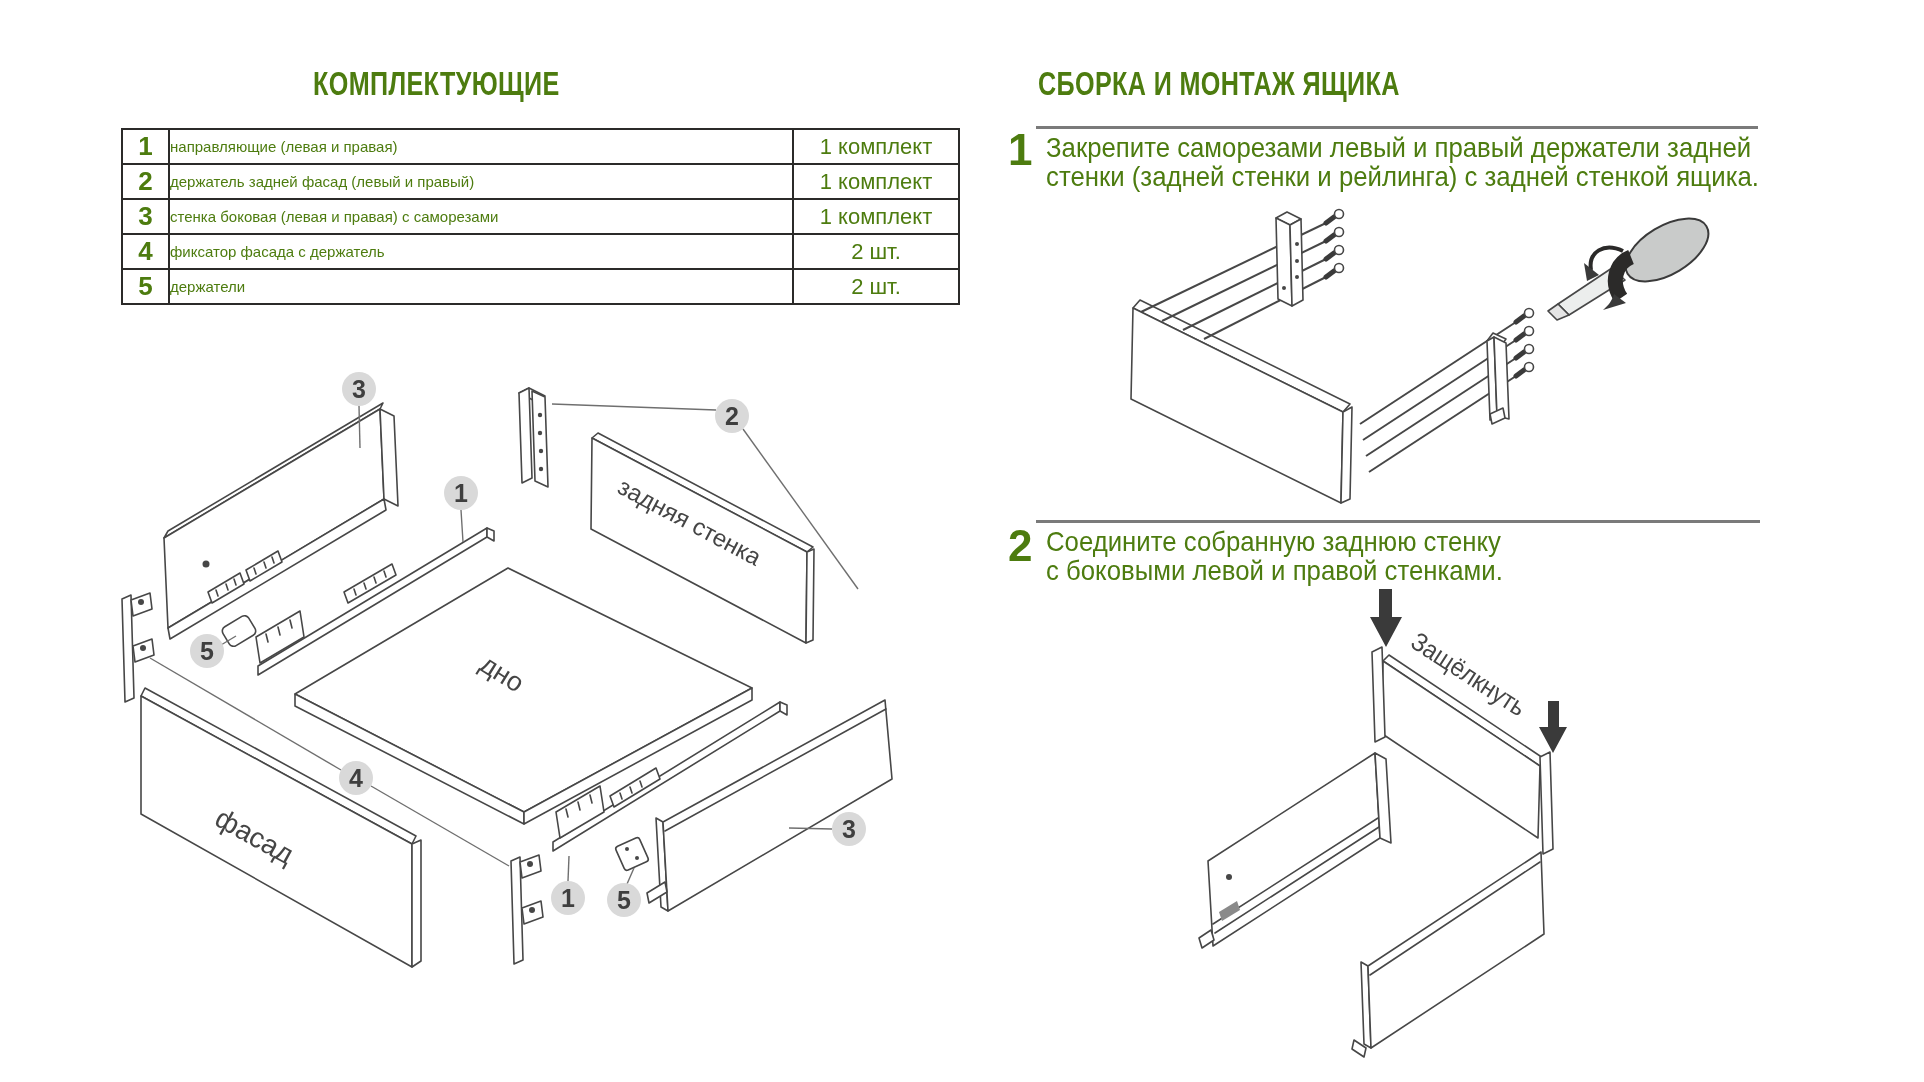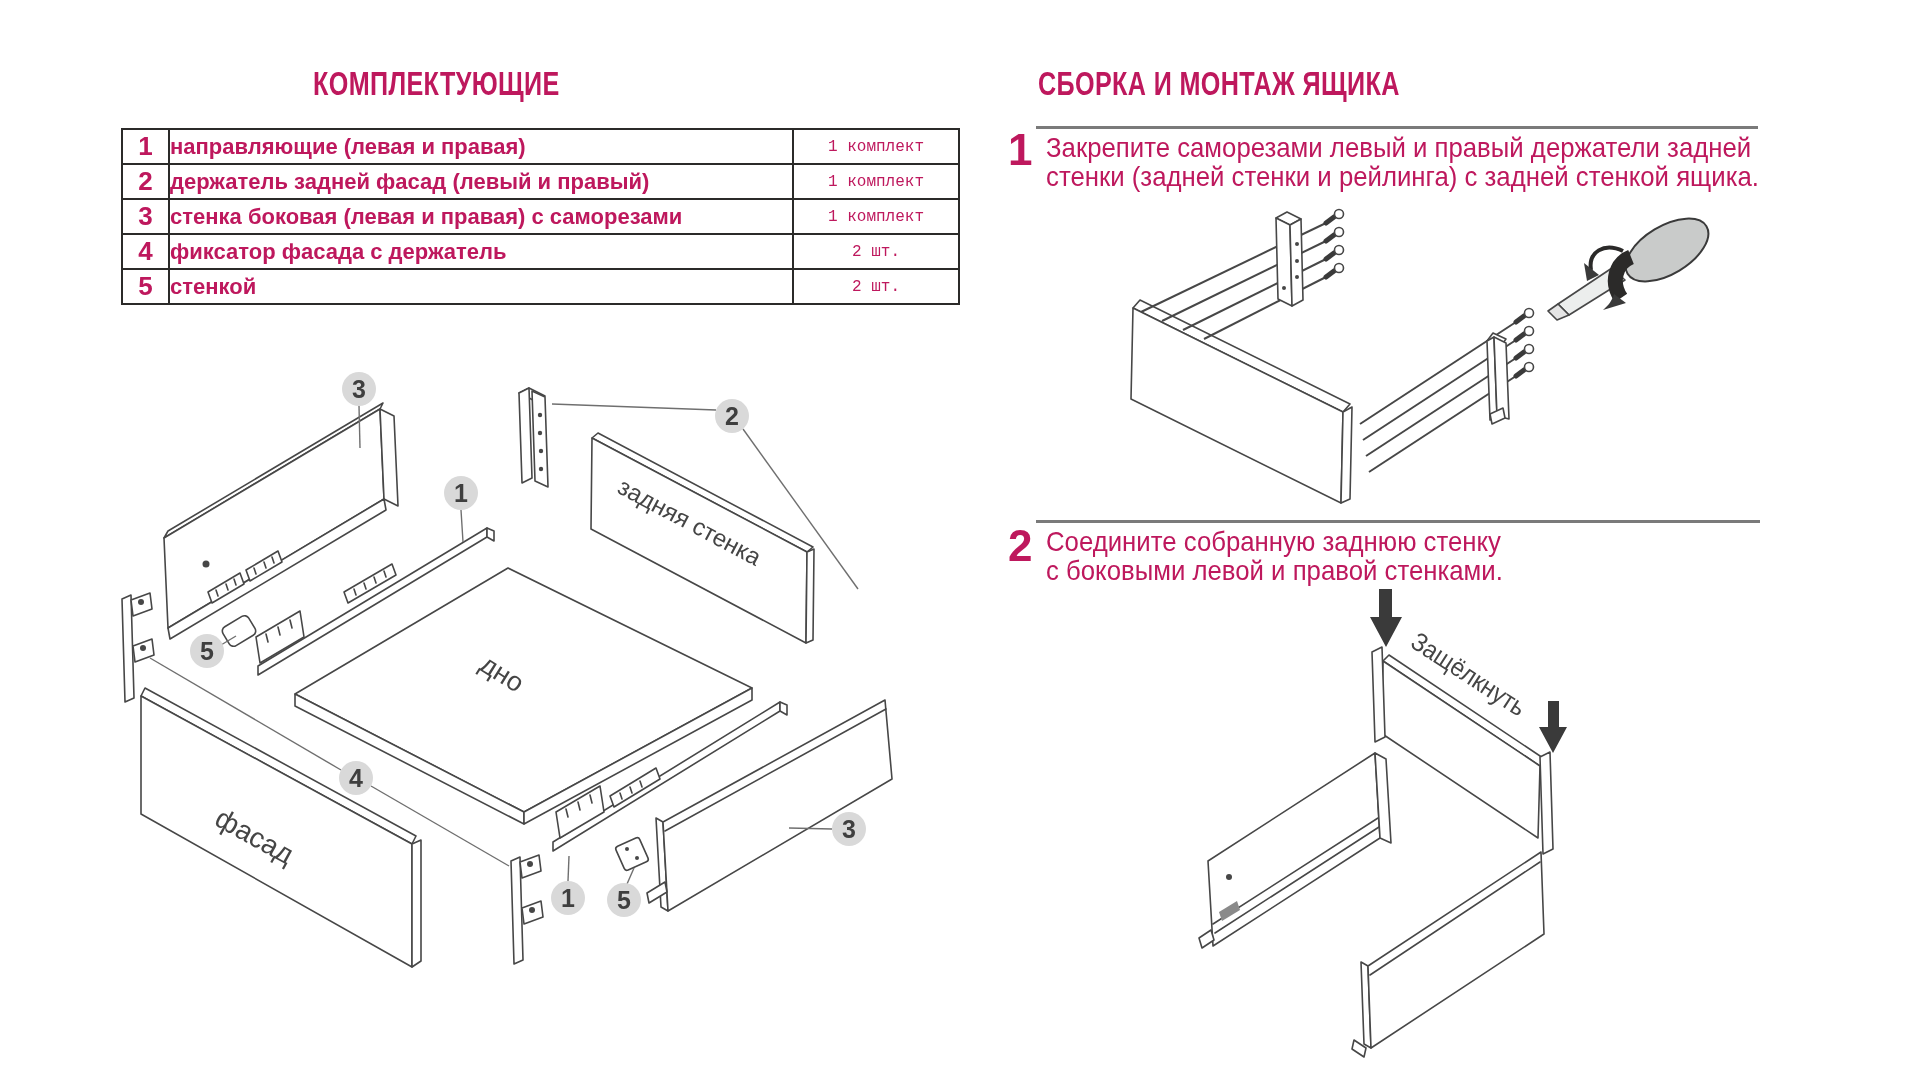--- a/index.html
+++ b/index.html
@@ -1,29 +1,29 @@
 <!DOCTYPE html>
 <html><head>
 <meta charset="utf-8">
 <style>
   html,body{margin:0;padding:0;background:#ffffff;}
   .page{position:relative;width:1924px;height:1082px;background:#fff;overflow:hidden;
-        font-family:"Liberation Sans", sans-serif;color:#be185d;}
+        font-family:"Liberation Sans", sans-serif;color:#4d7c0f;}
   .abs{position:absolute;}
   .title{font-size:34px;font-weight:bold;white-space:nowrap;
          transform:scaleX(.74);transform-origin:left top;letter-spacing:.5px;}
   .rule{position:absolute;height:3px;background:#7a7a7a;}
   .step-num{position:absolute;font-size:44px;font-weight:bold;line-height:44px;}
   .step-text{position:absolute;font-size:28px;line-height:29px;white-space:nowrap;
              transform:scaleX(.92);transform-origin:left top;}
   table.parts{position:absolute;left:121px;top:128px;border-collapse:collapse;table-layout:fixed;width:831px;}
   table.parts td{border:2px solid #2b2a29;height:33px;padding:0;vertical-align:middle;}
   td.c-num{width:45px;text-align:center;font-size:26px;font-weight:bold;}
-  td.c-desc{width:622px;font-size:22px;padding-left:17px;font-weight:bold;}
-  td.c-qty{width:164px;text-align:center;font-size:16px;font-family:Liberation Mono, monospace;}
+  td.c-desc{width:622px;font-size:15px;padding-left:17px;}
+  td.c-qty{width:164px;text-align:center;font-size:22px;}
   svg{position:absolute;overflow:visible;}
   .fw{fill:#ffffff;stroke:#474747;stroke-width:1.6;stroke-linejoin:round;}
   .ln{fill:none;stroke:#474747;stroke-width:1.6;stroke-linejoin:round;stroke-linecap:round;}
   .cl{fill:none;stroke:#6f6f6f;stroke-width:1.4;}
   .dot{fill:#474747;stroke:none;}
   .fg{fill:#3a3a3a;stroke:none;}
   .cc{fill:#d9d9d9;stroke:none;}
   .cn{font-family:"Liberation Sans",sans-serif;font-size:25px;font-weight:bold;fill:#3f3f3f;text-anchor:middle;}
   .plabel{font-family:"Liberation Sans",sans-serif;fill:#454545;}
   .scr{stroke:#3a3a3a;stroke-width:5;stroke-linecap:round;}
@@ -53,21 +53,21 @@
       <td class="c-desc">стенка боковая (левая и правая) с саморезами</td>
       <td class="c-qty">1 комплект</td>
     </tr>
     <tr>
       <td class="c-num">4</td>
       <td class="c-desc">фиксатор фасада с держатель</td>
       <td class="c-qty">2 шт.</td>
     </tr>
     <tr>
       <td class="c-num">5</td>
-      <td class="c-desc">стенкой</td>
+      <td class="c-desc">держатели</td>
       <td class="c-qty">2 шт.</td>
     </tr>
   </tbody>
     </table>
 
   <svg style="left:80px;top:300px;" width="890" height="720" viewBox="80 300 890 720">
 
     <g>
       <path class="fw" d="M164,538 L168,531 L383,403 L380,409 Z"></path>
       <path class="fw" d="M164,538 L380,409 L384,499 L168,628 Z"></path>

